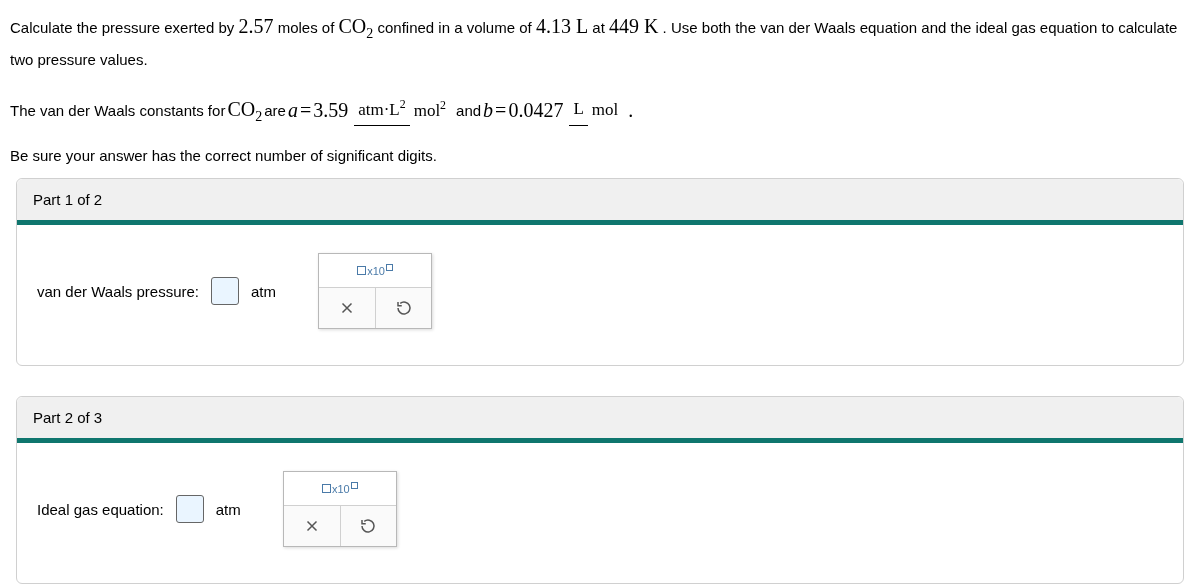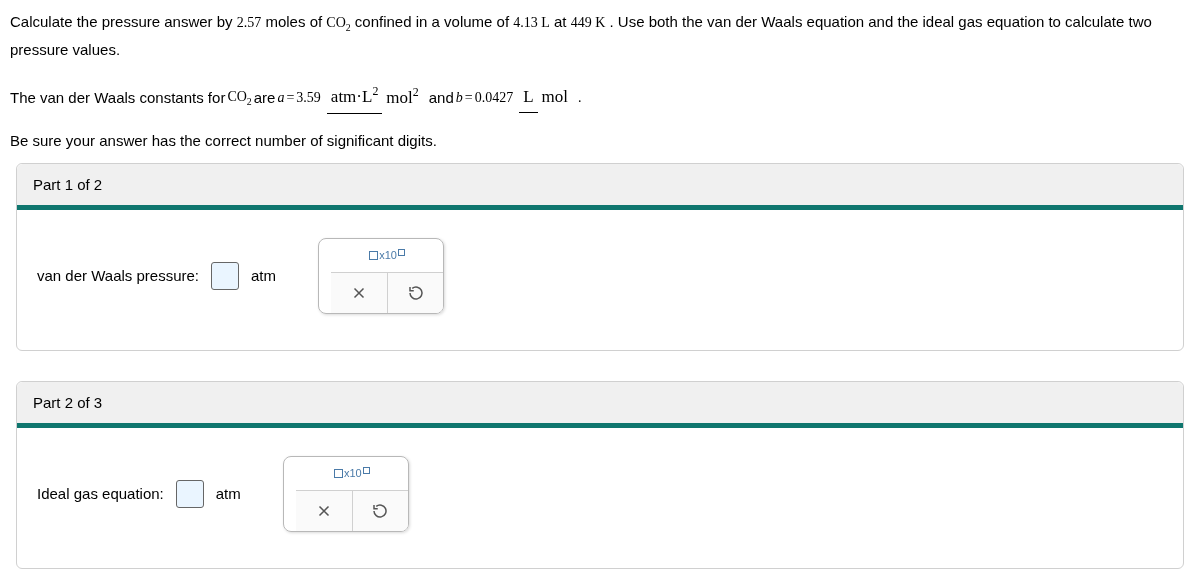--- a/index.html
+++ b/index.html
@@ -18,21 +18,21 @@
       line-height: 1.8;
       margin-bottom: 18px;
       display: flex;
       align-items: center;
       flex-wrap: wrap;
       gap: 2px;
     }
     .sig-digits {
       margin-bottom: 14px;
     }
-    .math-large { font-size: 14px; font-family: 'Times New Roman', serif; }
+    .math-large { font-size: 20px; font-family: 'Times New Roman', serif; }
     .sub { font-size: 0.7em; vertical-align: sub; }
     .sup { font-size: 0.7em; vertical-align: super; }
     .frac {
       display: inline-flex;
       flex-direction: row;
       align-items: center;
       vertical-align: middle;
       margin: 0 4px;
       font-family: 'Times New Roman', serif;
       font-size: 17px;
@@ -68,25 +68,24 @@
       padding: 2px 4px;
       font-size: 14px;
       background: #eaf5ff;
     }
     .unit-label { font-size: 15px; }
 
     .tool-row {
       display: flex;
       flex-direction: column;
       border: 1px solid #b8b8b8;
-      border-radius: 8px;
+      border-radius: 0;
       box-shadow: 1px 1px 3px rgba(0,0,0,0.15);
       overflow: hidden;
       margin-left: 30px;
-      padding-left: 12px;
     }
     .tool-top {
       padding: 10px 14px;
       display: flex;
       justify-content: center;
       border-bottom: 1px solid #d0d0d0;
     }
     .sci-btn {
       display: inline-flex;
       align-items: center;
@@ -117,21 +116,21 @@
       cursor: pointer;
       color: #555;
     }
     .act-btn + .act-btn { border-left: 1px solid #d0d0d0; }
     .act-btn svg { width: 18px; height: 18px; }
   </style>
 </head>
 <body>
 
 <div class="question-text">
-  <span>Calculate the pressure answer by </span>
+  <span>Calculate the pressure exerted by </span>
   <span class="math-large">2.57</span>
   <span> moles of </span>
   <span class="math-large"><span>CO</span><span class="sub">2</span></span>
   <span> confined in a volume of </span>
   <span class="math-large">4.13 L</span>
   <span> at </span>
   <span class="math-large">449 K</span>
   <span>. Use both the van der Waals equation and the ideal gas equation to calculate two pressure values.</span>
 </div>
 

